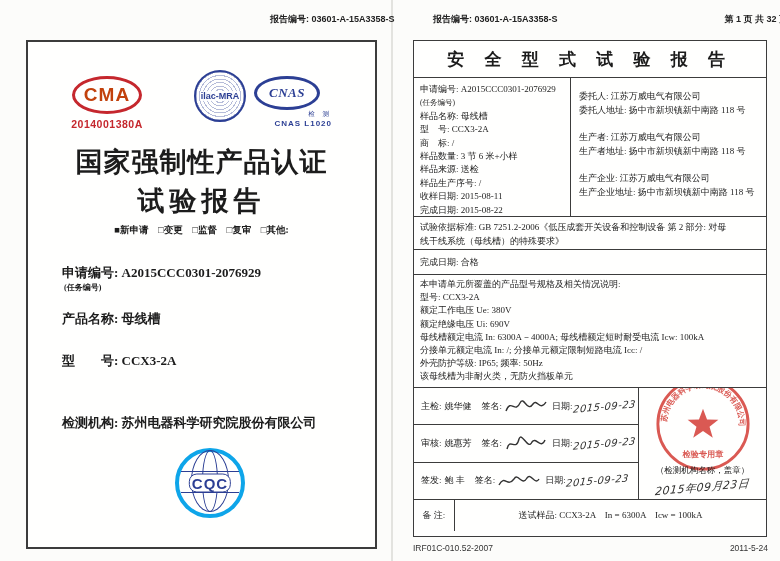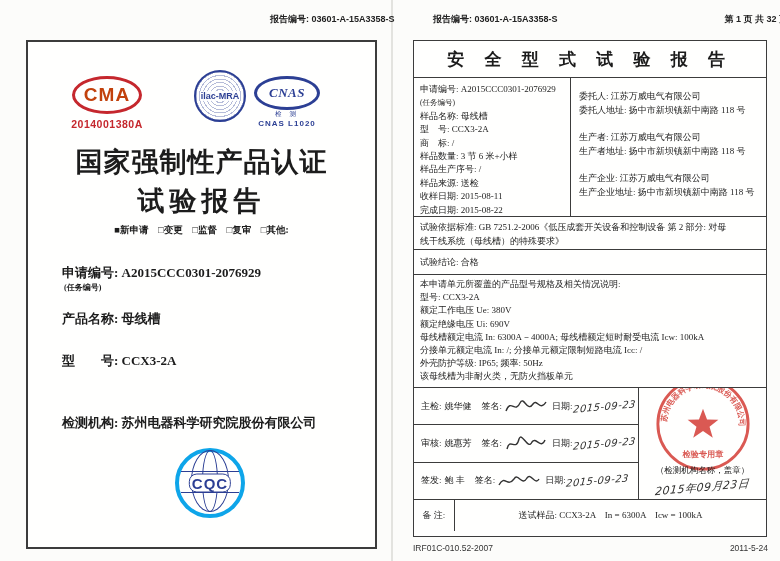--- a/index.html
+++ b/index.html
@@ -20,21 +20,21 @@
   .cma-num{position:absolute;left:26px;top:76px;width:106px;text-align:center;color:#c5272d;font-weight:bold;
            font-size:10.5px;font-family:"Liberation Sans",sans-serif;letter-spacing:0.5px;}
   .ilac{position:absolute;left:166px;top:28px;width:48px;height:48px;border-radius:50%;border:2px solid #2c3f94;
         background:repeating-radial-gradient(circle at 50% 50%, rgba(44,63,148,0.0) 0 2.5px, rgba(44,63,148,0.35) 2.5px 3.5px);
         display:flex;align-items:center;justify-content:center;}
   .ilac span{background:rgba(255,255,255,0.85);color:#2c3f94;font-weight:bold;font-size:9px;
         font-family:"Liberation Sans",sans-serif;padding:0 1px;}
   .cnas{position:absolute;left:226px;top:34px;width:60px;height:28px;border:3px solid #2c3f94;border-radius:50%;
         display:flex;align-items:center;justify-content:center;}
   .cnas span{color:#2c3f94;font-weight:bold;font-style:italic;font-size:13px;letter-spacing:0.5px;}
-  .cnas-sub{position:absolute;left:214px;top:68px;width:90px;text-align:center;color:#2c3f94;
+  .cnas-sub{position:absolute;left:214px;top:68px;width:90px;text-align:right;color:#2c3f94;
         font-family:"Liberation Sans",sans-serif;}
   .cnas-sub .s1{font-size:6.5px;letter-spacing:3px;display:block;}
   .cnas-sub .s2{font-size:8px;font-weight:bold;letter-spacing:1px;display:block;}
   .lp-title1{position:absolute;left:0;top:102px;width:100%;text-align:center;font-size:27px;font-weight:bold;letter-spacing:1px;}
   .lp-title2{position:absolute;left:0;top:141px;width:100%;text-align:center;font-size:27px;font-weight:bold;letter-spacing:5px;}
   .lp-check{position:absolute;left:0;top:182px;width:100%;text-align:center;font-size:9.5px;font-weight:bold;}
   .lp-field{position:absolute;left:34px;font-size:13px;font-weight:bold;white-space:nowrap;}
   .lp-field .val{font-weight:bold;}
   .lp-note{position:absolute;left:36px;font-size:8px;font-weight:bold;}
   .cqc{position:absolute;left:147px;top:406px;width:62px;height:62px;border:4px solid #0ea5e9;border-radius:50%;}
@@ -149,22 +149,22 @@
   <div class="rt-row rt-title">安 全 型 式 试 验 报 告</div>
 
   <div class="rt-row rt-info">
     <div class="rt-info-left">
       <div>申请编号: A2015CCC0301-2076929</div>
       <div class="tiny">(任务编号)</div>
       <div>样品名称: 母线槽</div>
       <div>型　号: CCX3-2A</div>
       <div>商　标: /</div>
       <div>样品数量: 3 节 6 米+小样</div>
+      <div>样品来源: 送检</div>
       <div>样品生产序号: /</div>
-      <div>样品来源: 送检</div>
       <div>收样日期: 2015-08-11</div>
       <div>完成日期: 2015-08-22</div>
     </div>
     <div class="rt-info-right">
       <div class="grp">
         <div>委托人: 江苏万威电气有限公司</div>
         <div>委托人地址: 扬中市新坝镇新中南路 118 号</div>
       </div>
       <div class="grp">
         <div>生产者: 江苏万威电气有限公司</div>
@@ -175,21 +175,21 @@
         <div>生产企业地址: 扬中市新坝镇新中南路 118 号</div>
       </div>
     </div>
   </div>
 
   <div class="rt-row rt-standard">
     <div>试验依据标准: GB 7251.2-2006《低压成套开关设备和控制设备 第 2 部分: 对母</div>
     <div>线干线系统（母线槽）的特殊要求》</div>
   </div>
 
-  <div class="rt-row rt-conclusion">试验结论: 合格</div>
+  <div class="rt-row rt-conclusion">完成日期: 合格</div>
 
   <div class="rt-row rt-spec">
     <div>本申请单元所覆盖的产品型号规格及相关情况说明:</div>
     <div>型号: CCX3-2A</div>
     <div>额定工作电压 Ue: 380V</div>
     <div>额定绝缘电压 Ui: 690V</div>
     <div>母线槽额定电流 In: 6300A－4000A; 母线槽额定短时耐受电流 Icw: 100kA</div>
     <div>分接单元额定电流 In: /; 分接单元额定限制短路电流 Icc: /</div>
     <div>外壳防护等级: IP65; 频率: 50Hz</div>
     <div>该母线槽为非耐火类，无防火挡板单元</div>

